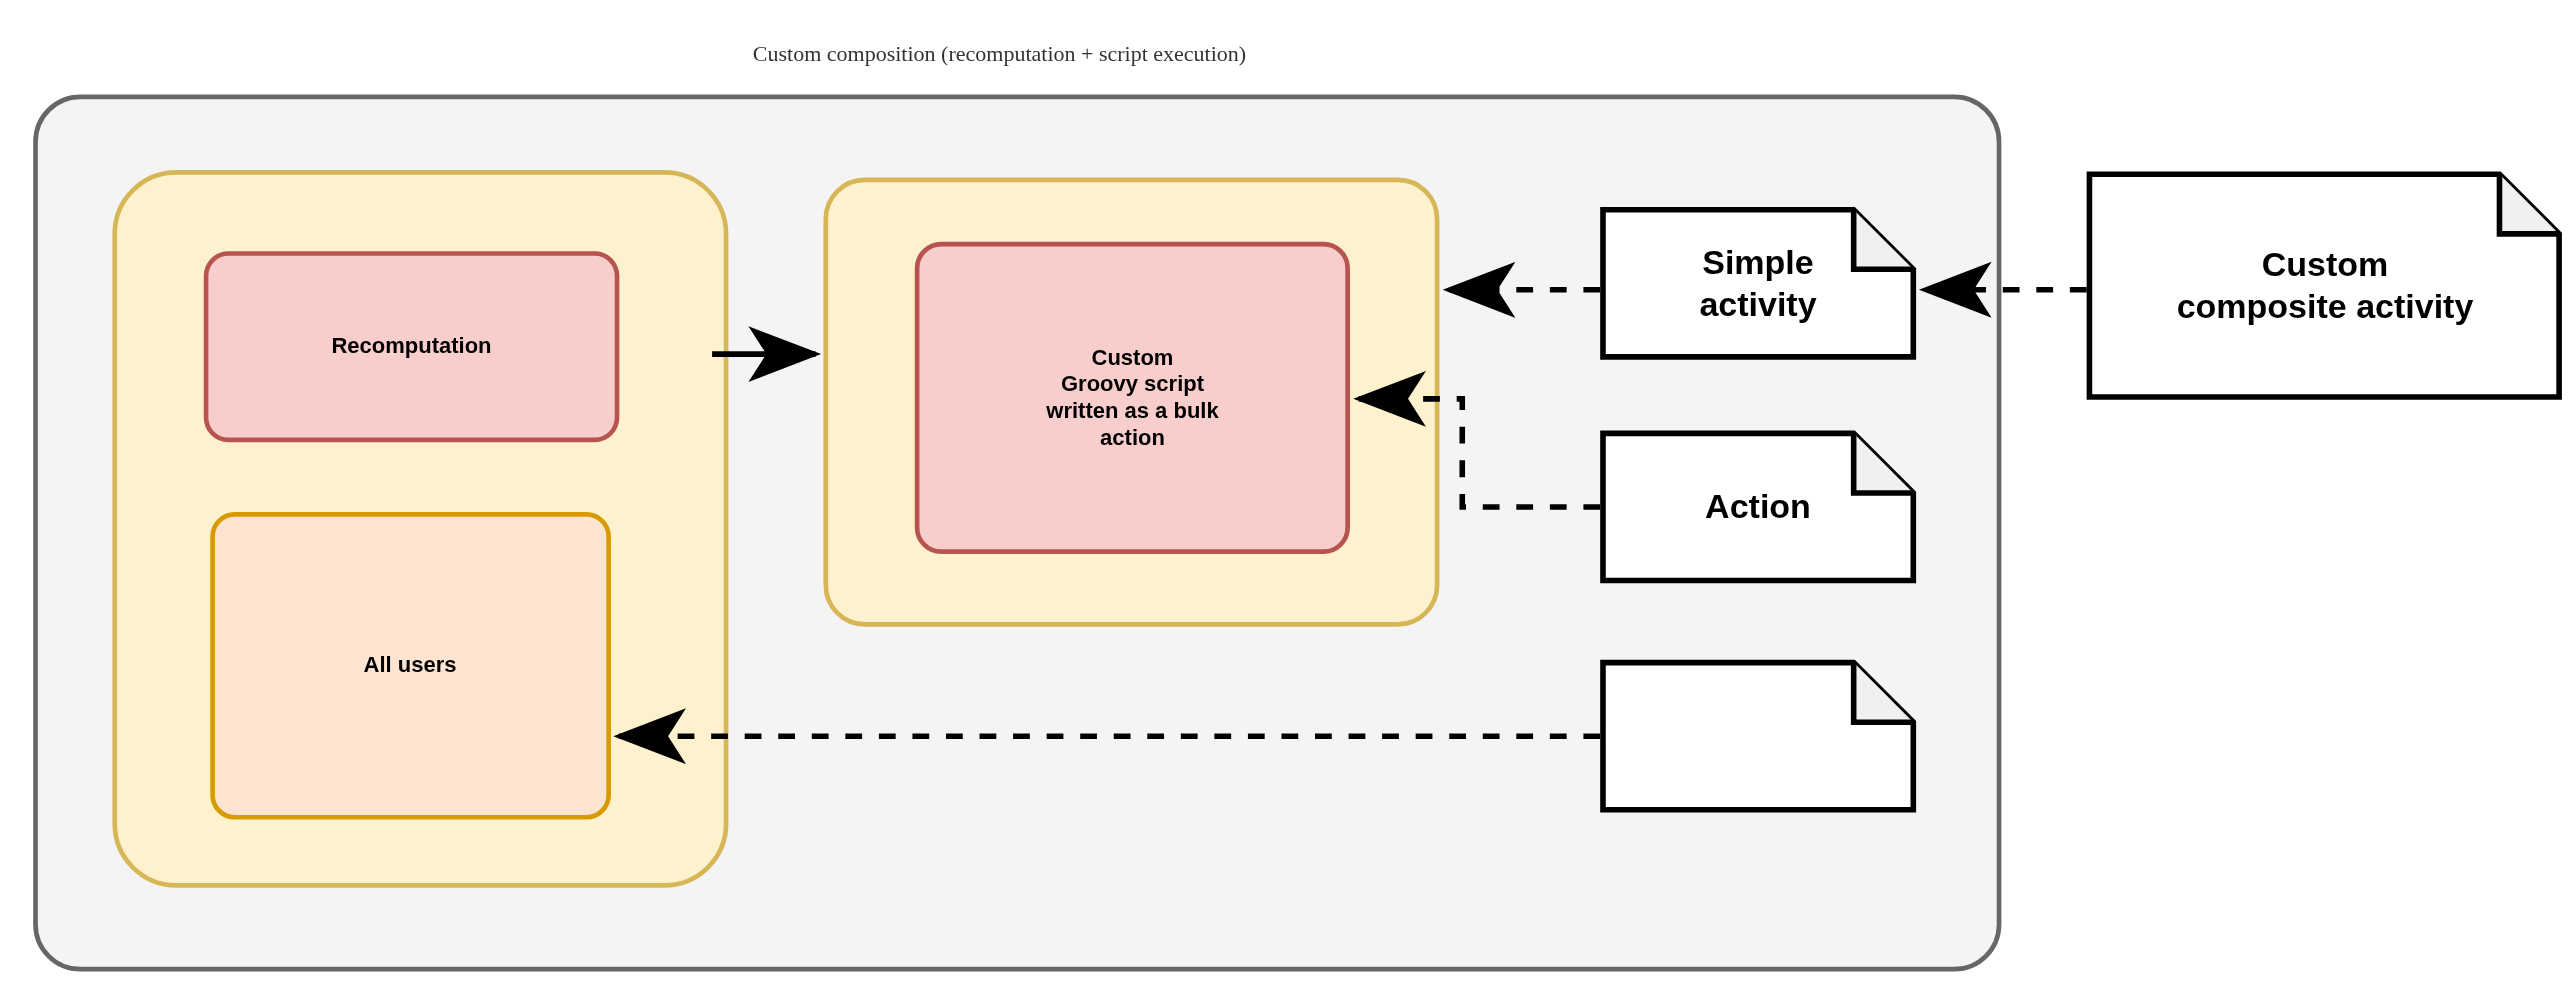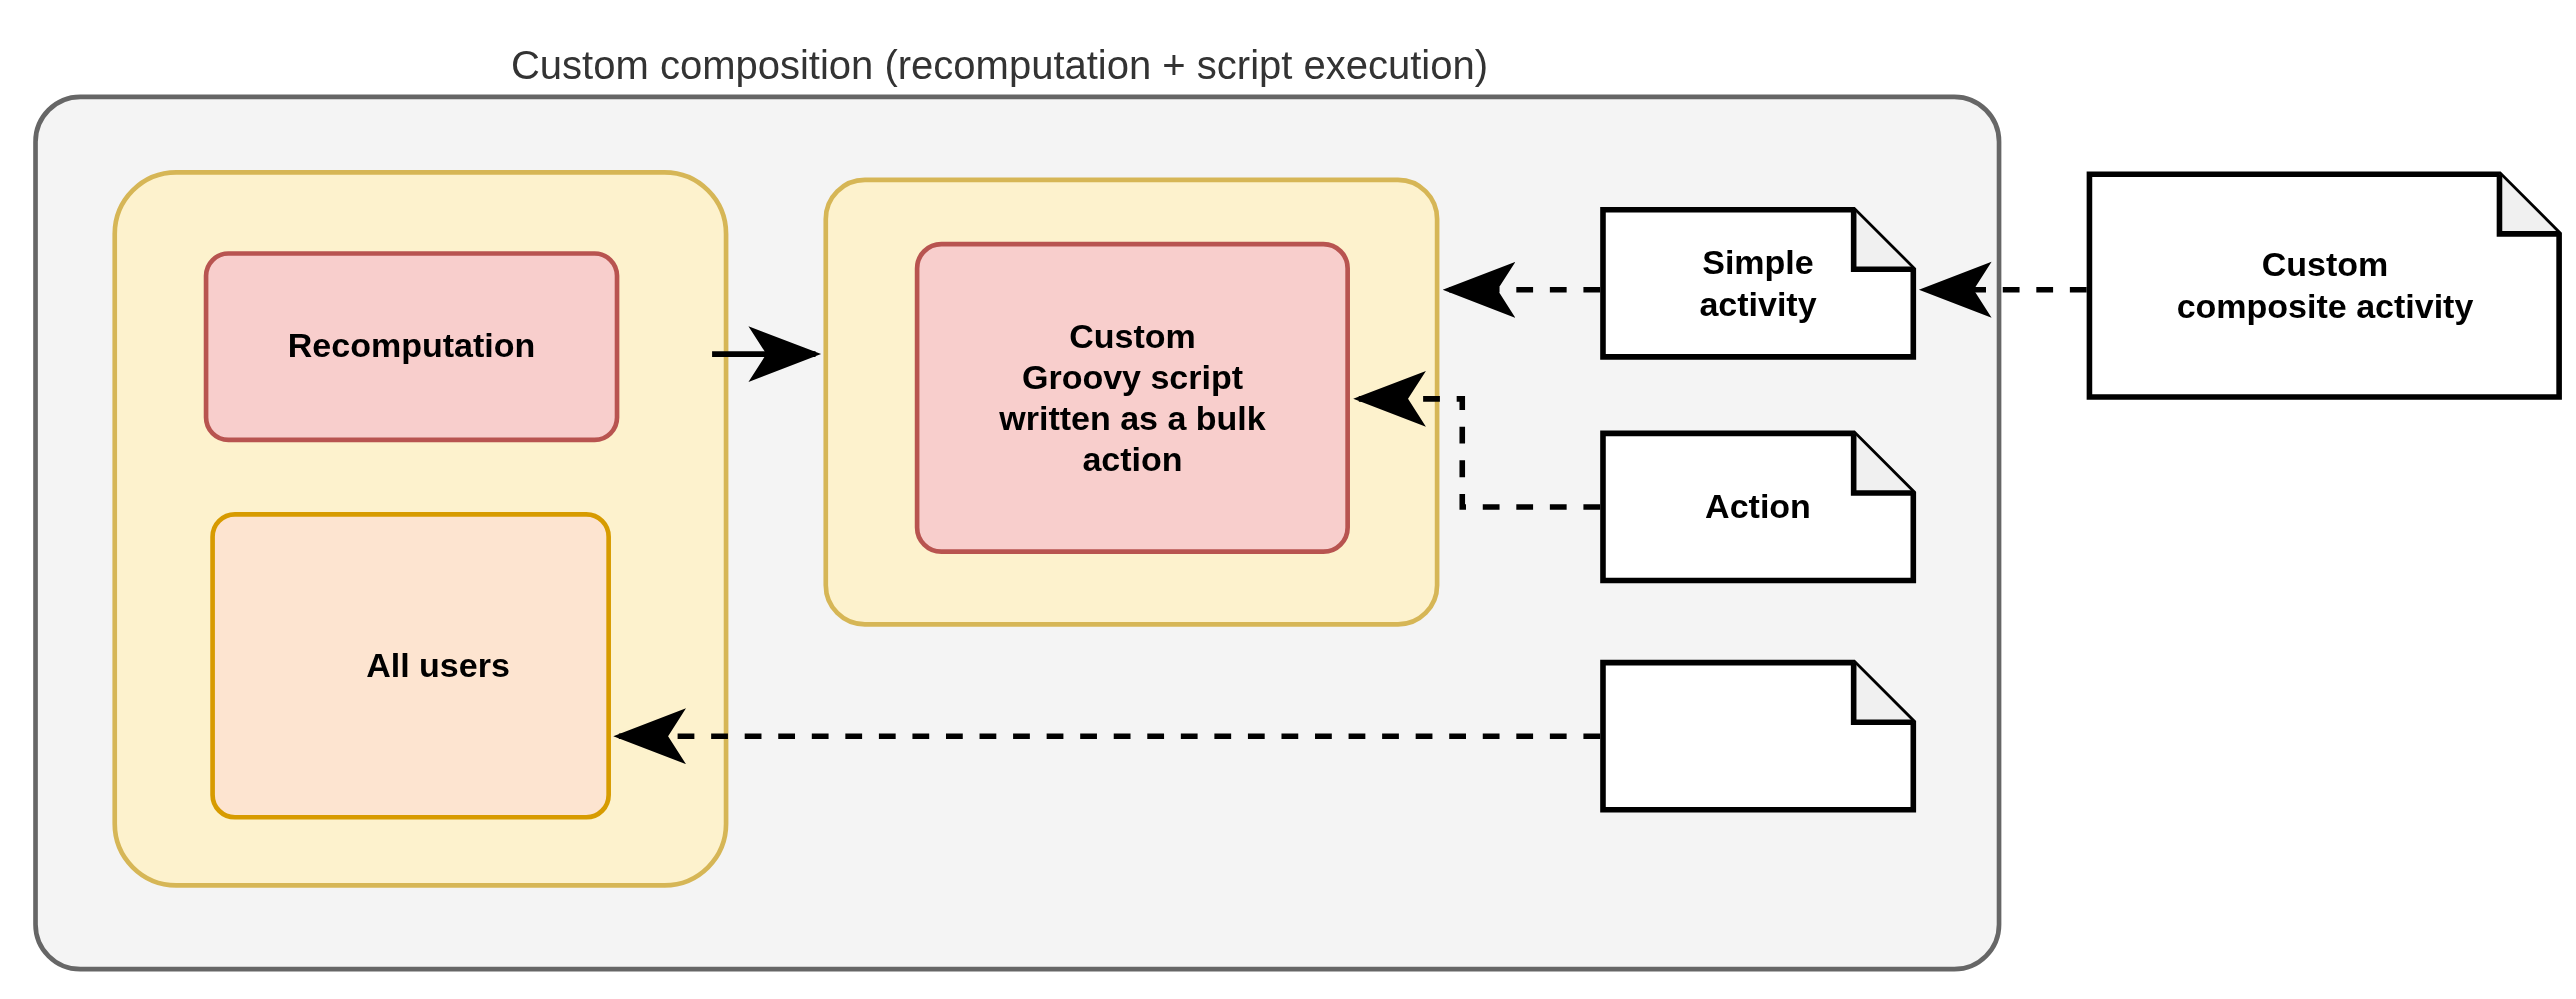--- a/index.html
+++ b/index.html
@@ -37,26 +37,27 @@
     white-space: pre-line;
     pointer-events: none;
     font-weight: bold;
   }
   .diagram-title {
     position: absolute;
     left: 0;
     top: 41px;
     width: 1999px;
     text-align: center;
-    font-size: 40px;
+    font-size: 22px;
     color: #333333;
     line-height: 1.2;
+    font-family: Liberation Serif, serif;
   }
   .label-36 { font-size: 34px; }
-  .label-37 { font-size: 34px; }
+  .label-37 { font-size: 22px; }
 </style>
 </head>
 <body>
 
 <div id="stage">
 
   <div class="diagram-title">Custom composition (recomputation + script execution)</div>
 
   <svg id="svg-layer" viewBox="0 0 2764 1072" xmlns="http://www.w3.org/2000/svg">
     <defs>
@@ -106,21 +107,21 @@
 
     <path d="M 1717 544 L 1569 544 L 1569 428 L 1458 428" fill="none" stroke="#000000" stroke-width="6" stroke-dasharray="18 18" marker-end="url(#arrow-dash)"></path>
 
     <line x1="1717" y1="790" x2="664" y2="790" stroke="#000000" stroke-width="6" stroke-dasharray="18 18" marker-end="url(#arrow-dash)"></line>
 
     <line x1="2239" y1="311" x2="2065" y2="311" stroke="#000000" stroke-width="6" stroke-dasharray="18 18" marker-end="url(#arrow-dash)"></line>
   </svg>
 
   <div class="txt label-37" style="left:206px; top:253px; width:411px; height:186px;">Recomputation</div>
 
-  <div class="txt label-37" style="left:212px; top:514px; width:396px; height:303px;margin-left:28px;">All users</div>
+  <div class="txt label-37" style="left:212px; top:514px; width:396px; height:303px;">All users</div>
 
   <div class="txt label-37" style="left:917px; top:244px; width:431px; height:308px;">Custom
 Groovy script
 written as a bulk
 action</div>
 
   <div class="txt label-36" style="left:1603px; top:210px; width:310px; height:147px;">Simple
 activity</div>
 
   <div class="txt label-36" style="left:1603px; top:433px; width:310px; height:147px;">Action</div>

